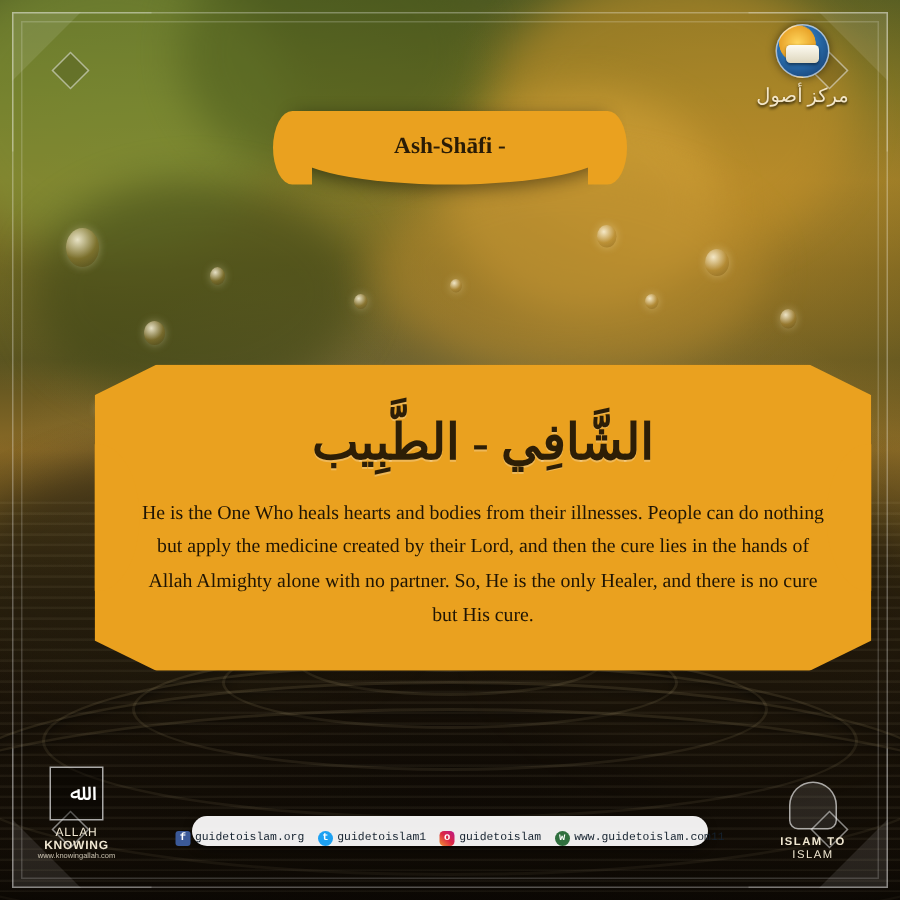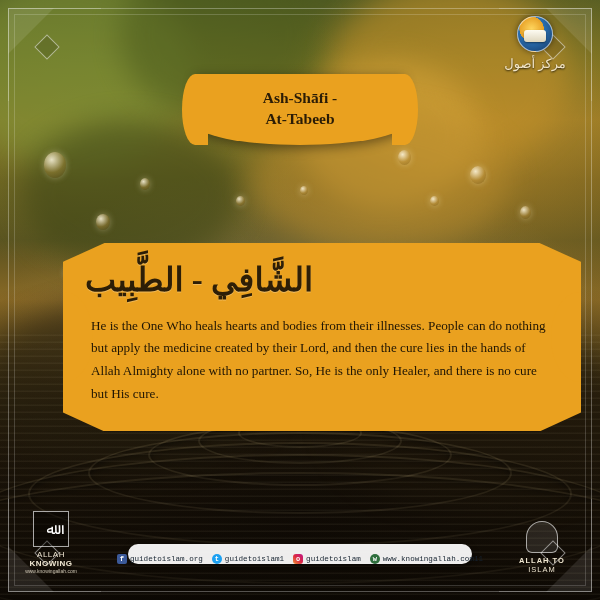--- a/index.html
+++ b/index.html
@@ -194,24 +194,24 @@
   .title-plaque::before { left: -13px; border-radius: 50% 0 0 50%; }
   .title-plaque::after  { right: -13px; border-radius: 0 50% 50% 0; }
   .title-plaque .tl { position: relative; z-index: 2; }
 
   
   .panel {
     position: absolute;
     left: 63px;
     top: 243px;
     width: 474px;
-    padding: 16px 22px 26px;
+    padding: 32px 22px 26px;
     background: #eaa11f;
     color: #2b1d06;
-    text-align: left;
+    text-align: center;
     box-shadow: 0 6px 22px rgba(0,0,0,.45);
     clip-path: polygon(
       8% 0%, 92% 0%, 100% 10%, 100% 90%, 92% 100%, 8% 100%, 0% 90%, 0% 10%
     );
     border-radius: 10px;
   }
   .panel .lobe-l, .panel .lobe-r {
     position: absolute;
     top: 26%;
     width: 56px;
@@ -376,21 +376,20 @@
   <div class="corner-diamond cd-bl"></div>
   <div class="corner-diamond cd-br"></div>
 
   <div class="brand-top">
     <div class="globe"></div>
     <div class="ar">مركز أصول</div>
   </div>
 
   <div class="title-plaque">
     <div class="tl">Ash-Shāfi -</div>
-    <div class="tl">At-Tabeeb</div>
   </div>
 
   <div class="panel">
     <div class="lobe-l"></div>
     <div class="lobe-r"></div>
     <div class="arabic">الشَّافِي - الطَّبِيب</div>
     <div class="body-text">He is the One Who heals hearts and bodies from their illnesses. People can do nothing but apply the medicine created by their Lord, and then the cure lies in the hands of Allah Almighty alone with no partner. So, He is the only Healer, and there is no cure but His cure.</div>
   </div>
 
   <div class="badge-left">
@@ -408,23 +407,23 @@
     <div class="soc">
       <span class="ic tw">t</span>
       <span>guidetoislam1</span>
     </div>
     <div class="soc">
       <span class="ic ig">o</span>
       <span>guidetoislam</span>
     </div>
     <div class="soc">
       <span class="ic web">w</span>
-      <span>www.knowingallah.com11</span>
+      <span>www.guidetoislam.com11</span>
     </div>
   </div>
 
   <div class="badge-right">
     <div class="dome"></div>
-    <div class="r1">ALLAH TO</div>
+    <div class="r1">ISLAM TO</div>
     <div class="r2">ISLAM</div>
   </div>
 
 </div>
 
 </body></html>

